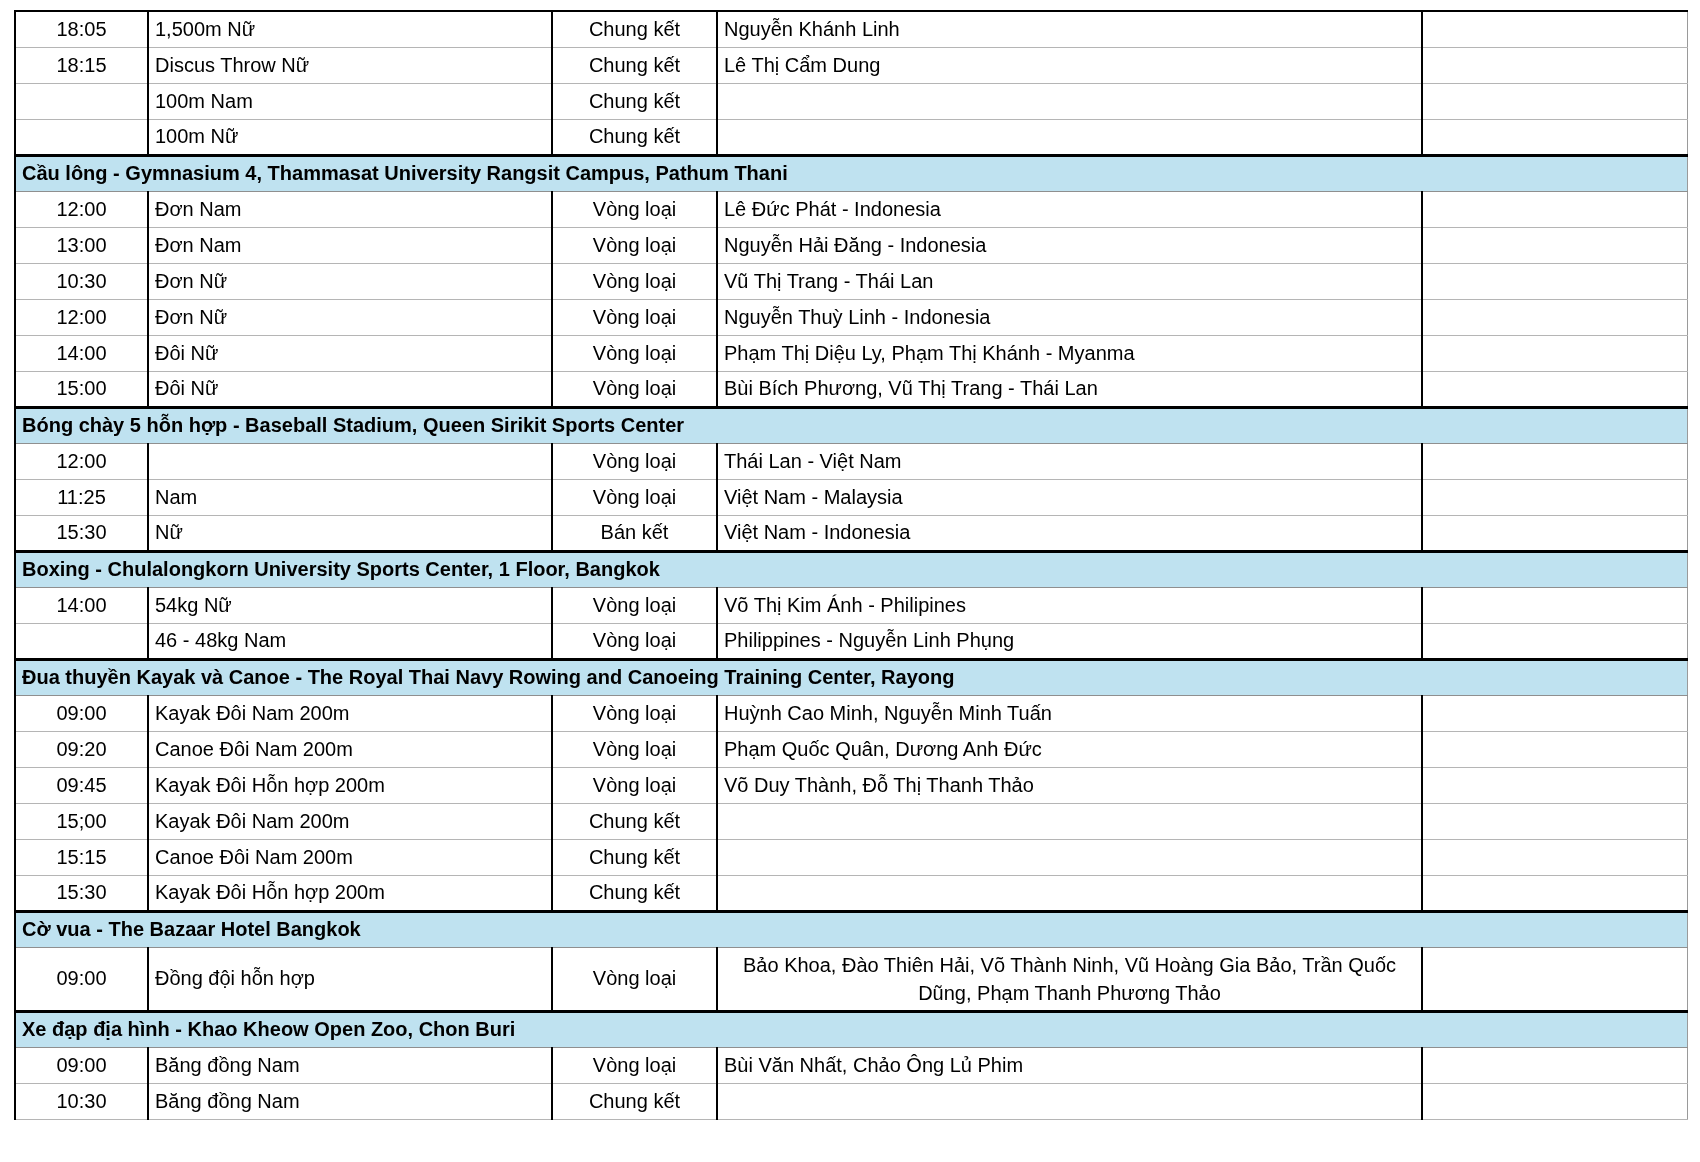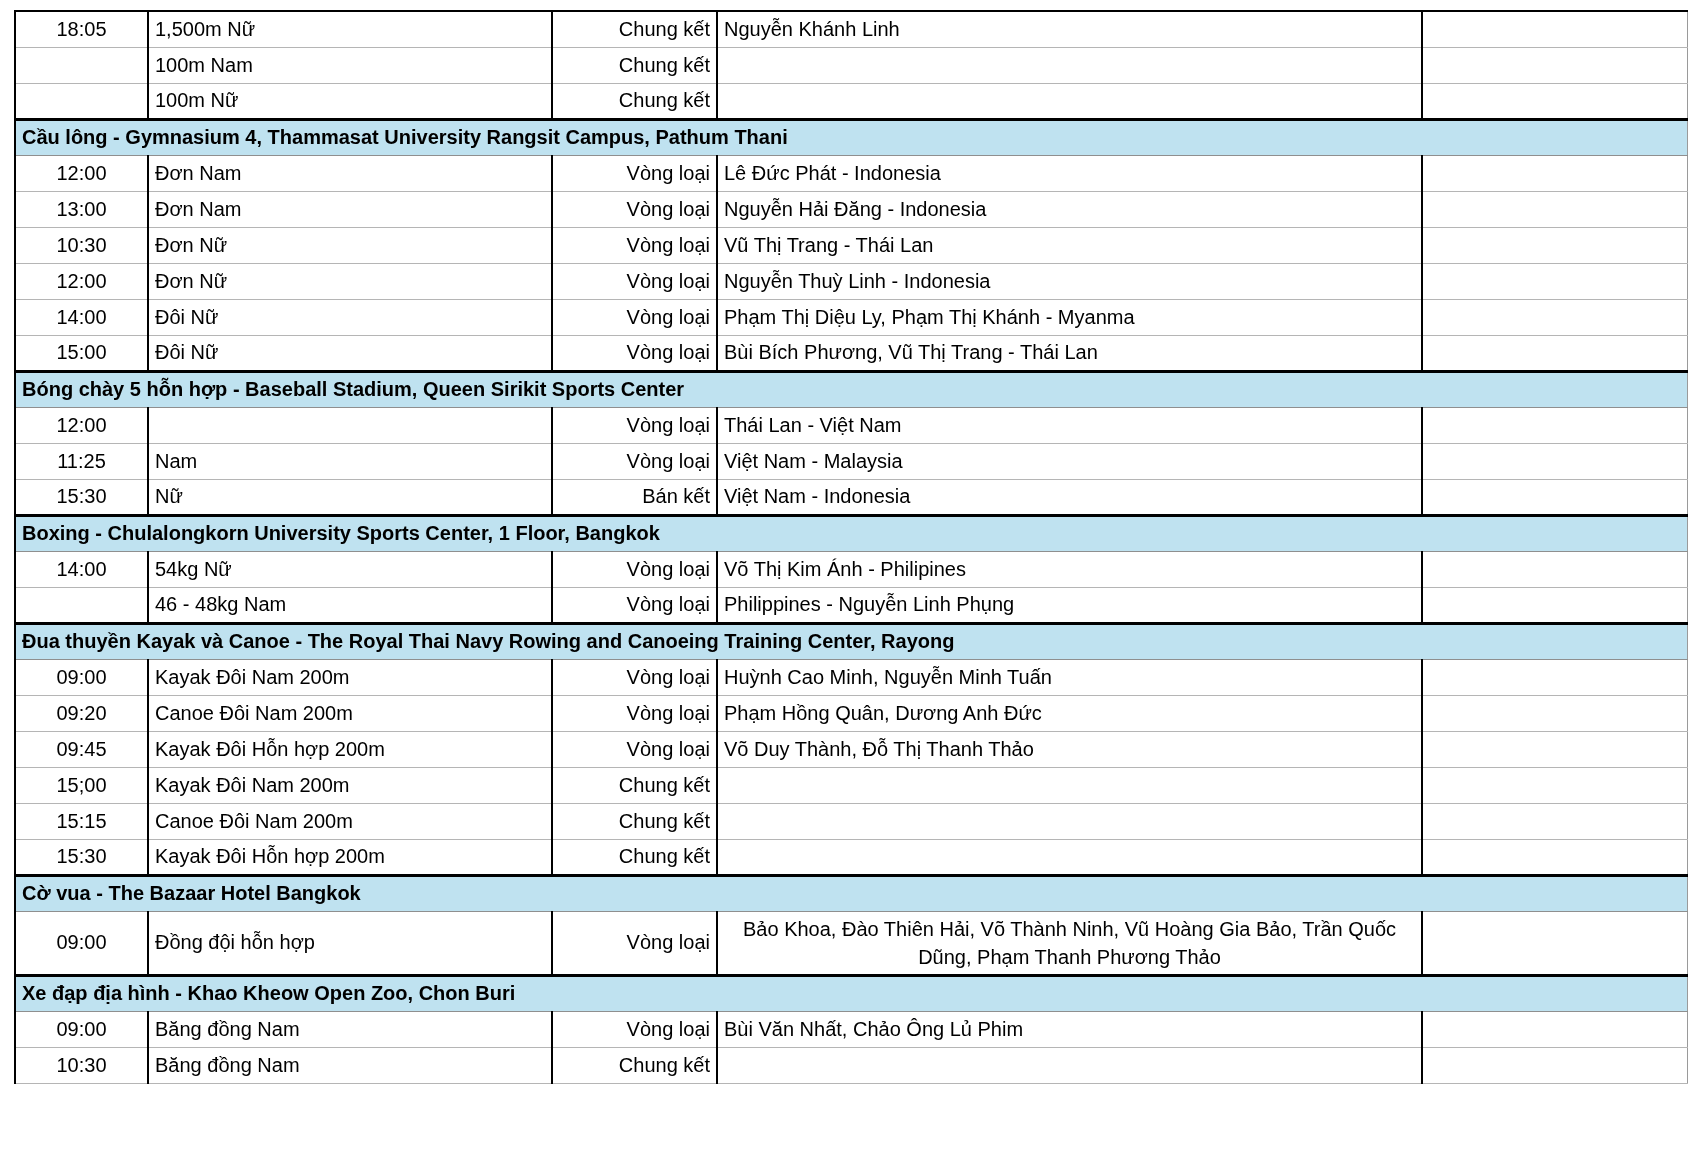--- a/index.html
+++ b/index.html
@@ -31,21 +31,21 @@
     padding: 0 6px;
     vertical-align: middle;
     white-space: nowrap;
     overflow: hidden;
     border-right: 2px solid #000;
     border-bottom: 1px solid #b5b5b5;
     background: #ffffff;
   }
   td:last-child { border-right: none; }
   .c-time  { text-align: center; }
-  .c-round { text-align: right; }
+  .c-round { text-align: center; }
   .c-event, .c-part { text-align: left; }
   tr.section td {
     background: #bfe2f0;
     font-weight: bold;
     border-top: 3px solid #000;
     border-bottom: 1px solid #8f8f8f;
     border-right: none;
   }
   tr.tall td { height: 64px; }
   tr.tall td.c-part {
@@ -70,20 +70,27 @@
     <tbody>
 
       <tr>
         <td class="c-time">18:05</td>
         <td class="c-event">1,500m Nữ</td>
         <td class="c-round">Chung kết</td>
         <td class="c-part">Nguyễn Khánh Linh</td>
         <td class="c-notes"></td>
       </tr>
       <tr>
+        <td class="c-time">18:15</td>
+        <td class="c-event">Discus Throw Nữ</td>
+        <td class="c-round">Chung kết</td>
+        <td class="c-part">Lê Thị Cẩm Dung</td>
+        <td class="c-notes"></td>
+      </tr>
+      <tr>
         <td class="c-time"></td>
         <td class="c-event">100m Nam</td>
         <td class="c-round">Chung kết</td>
         <td class="c-part"></td>
         <td class="c-notes"></td>
       </tr>
       <tr>
         <td class="c-time"></td>
         <td class="c-event">100m Nữ</td>
         <td class="c-round">Chung kết</td>
@@ -188,21 +195,21 @@
         <td class="c-time">09:00</td>
         <td class="c-event">Kayak Đôi Nam 200m</td>
         <td class="c-round">Vòng loại</td>
         <td class="c-part">Huỳnh Cao Minh, Nguyễn Minh Tuấn</td>
         <td class="c-notes"></td>
       </tr>
       <tr>
         <td class="c-time">09:20</td>
         <td class="c-event">Canoe Đôi Nam 200m</td>
         <td class="c-round">Vòng loại</td>
-        <td class="c-part">Phạm Hồng Quân, Dương Anh Đức</td>
+        <td class="c-part">Phạm Quốc Quân, Dương Anh Đức</td>
         <td class="c-notes"></td>
       </tr>
       <tr>
         <td class="c-time">09:45</td>
         <td class="c-event">Kayak Đôi Hỗn hợp 200m</td>
         <td class="c-round">Vòng loại</td>
         <td class="c-part">Võ Duy Thành, Đỗ Thị Thanh Thảo</td>
         <td class="c-notes"></td>
       </tr>
       <tr>

